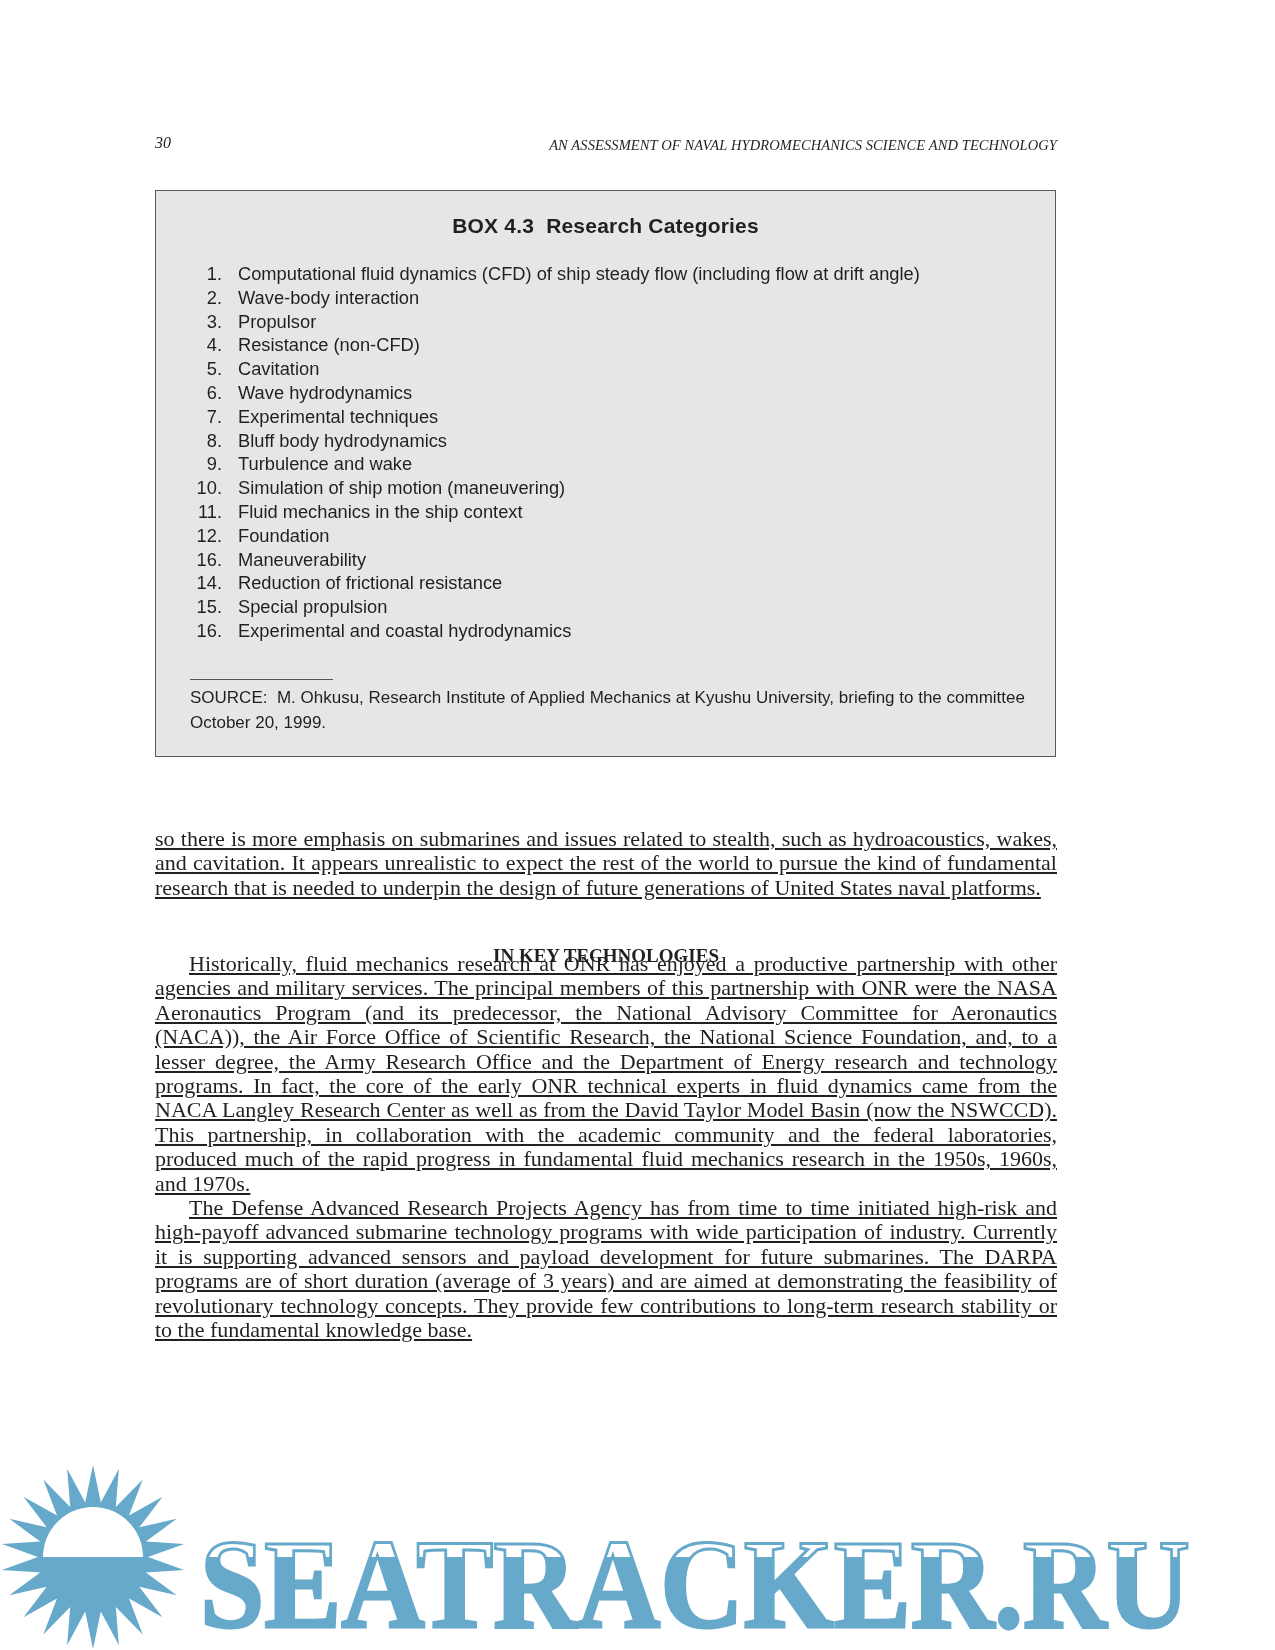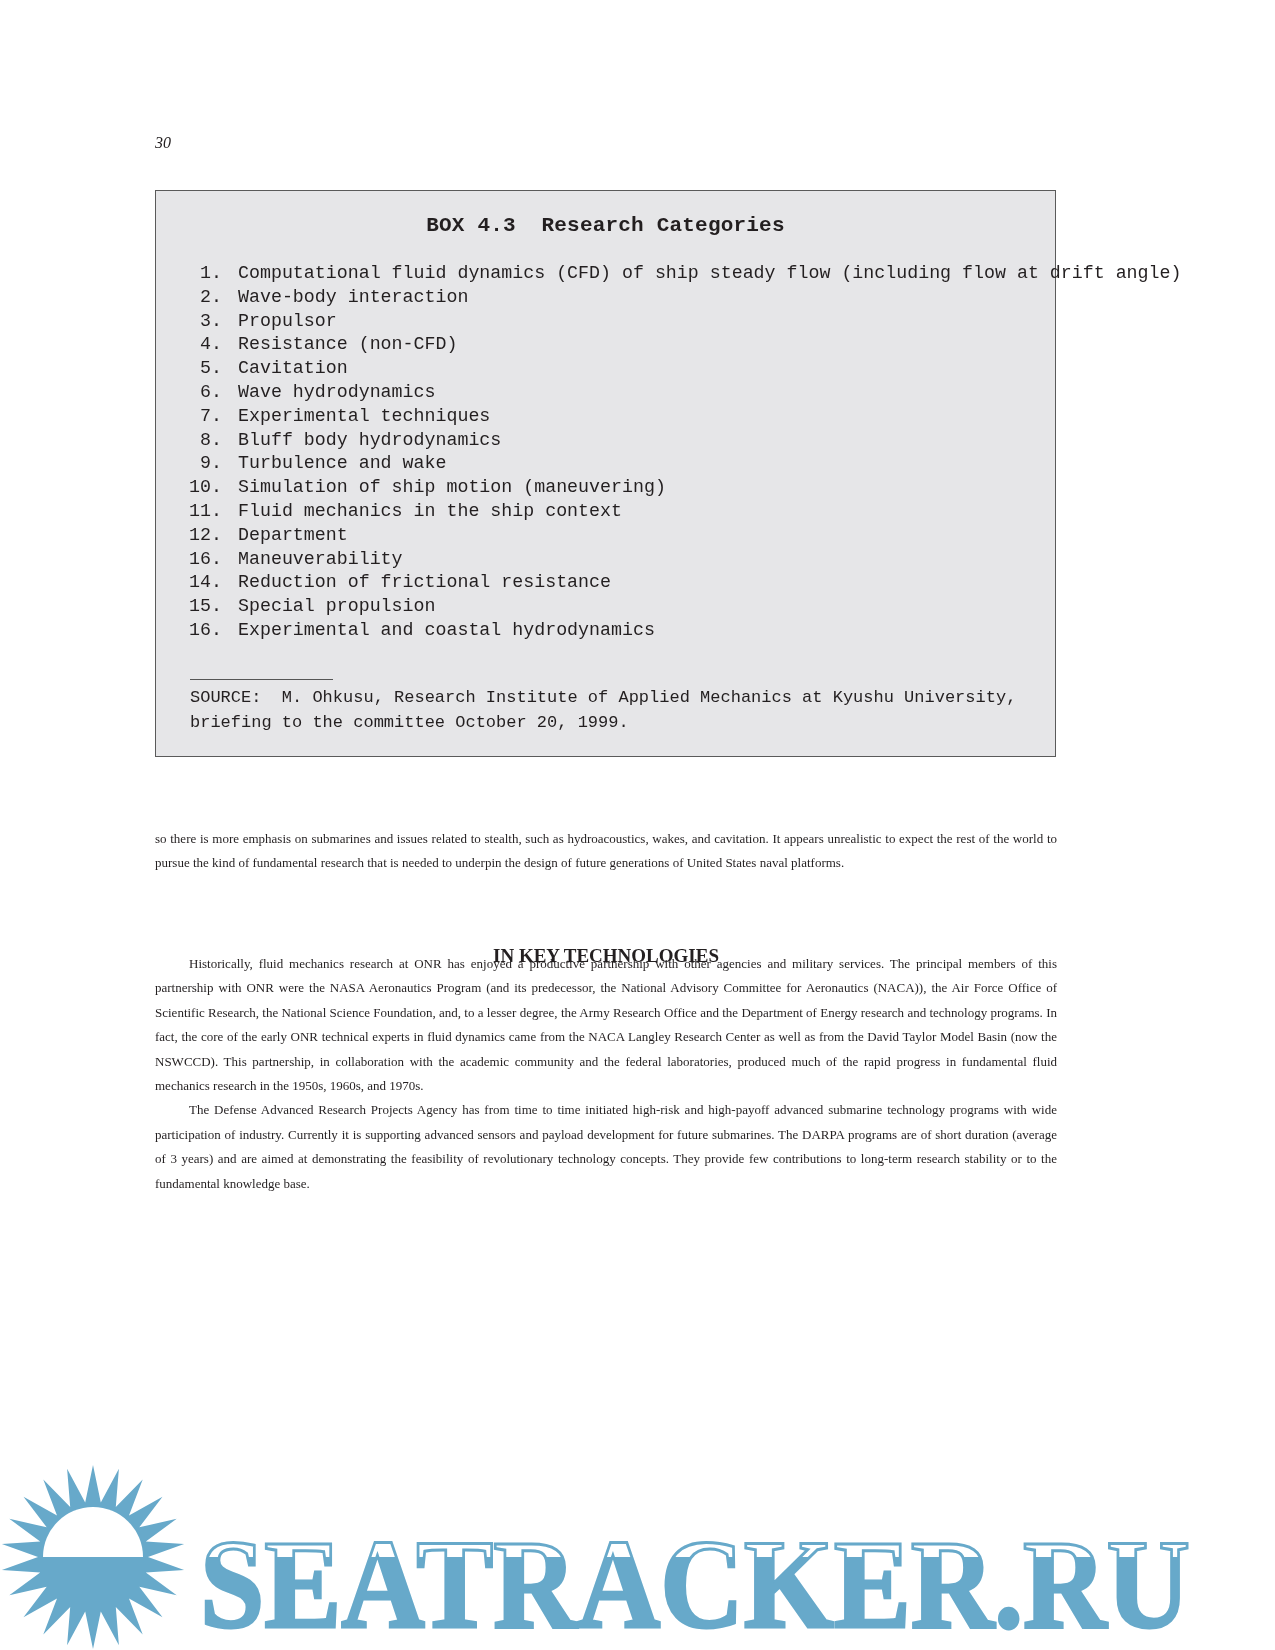--- a/index.html
+++ b/index.html
@@ -1,46 +1,47 @@
 <!DOCTYPE html>
 <html><head>
 <meta charset="utf-8">
 <style>
   html, body { margin: 0; padding: 0; background: #ffffff; }
   body { width: 1275px; height: 1650px; position: relative; overflow: hidden; color: #231f20; }
   .serif { font-family: "Liberation Serif", "DejaVu Serif", serif; }
-  .sans { font-family: Liberation Mono, monospace; }
+  .sans { font-family: Liberation Sans, sans-serif; }
 
   .running-head { position: absolute; top: 134px; left: 155px; width: 902px; height: 24px; font-style: italic; }
   .page-number { position: absolute; left: 0; top: 0; font-size: 16px; }
   .running-title { position: absolute; right: 0; top: 3px; font-size: 14.5px; letter-spacing: 0.1px; }
 
   .box { position: absolute; left: 155px; top: 190px; width: 901px; height: 567px; background: #e6e6e8; border: 1px solid #5a5a5a; box-sizing: border-box; }
   .box-title { position: absolute; top: 23px; left: 0; width: 100%; text-align: center; font-size: 21px; font-weight: bold; letter-spacing: 0.2px; }
   .box-list { position: absolute; top: 71px; left: 0; margin: 0; padding: 0; list-style: none; }
   .box-list li { height: 23.8px; line-height: 23.8px; font-size: 18.3px; position: relative; white-space: nowrap; }
   .box-list .num { position: absolute; left: 30px; width: 36px; text-align: right; }
   .box-list .txt { position: absolute; left: 82px; }
   .box-rule { position: absolute; left: 34px; top: 488px; width: 143px; height: 1px; background: #555; }
   .box-source { position: absolute; left: 34px; top: 494px; width: 850px; font-size: 17px; line-height: 25px; }
 
-  .body-text { position: absolute; left: 155px; width: 902px; font-size: 13px; line-height: 24.4px; text-align: justify; }
+  .body-text { position: absolute; left: 155px; width: 902px; font-size: 22px; line-height: 24.4px; text-align: justify; text-decoration: underline; }
   .body-text p { margin: 0; }
   .indent { text-indent: 34px; }
   .p1 { top: 827px; }
   .section-heading { position: absolute; left: 155px; top: 944px; width: 902px; text-align: center; font-weight: bold; font-size: 19px; line-height: 24px; }
   .p2 { top: 952px; }
 
   .watermark { position: absolute; left: 0; top: 1465px; width: 1275px; height: 185px; }
 </style>
 </head>
 <body>
 
 <div class="running-head serif">
   <span class="page-number">30</span>
+  <span class="running-title">AN ASSESSMENT OF NAVAL HYDROMECHANICS SCIENCE AND TECHNOLOGY</span>
 </div>
 
 <div class="box sans">
   <div class="box-title" style="white-space:pre;">BOX 4.3  Research Categories</div>
   <ol class="box-list" id="box-list">
       <li>
         <span class="num">1.</span>
         <span class="txt">Computational fluid dynamics (CFD) of ship steady flow (including flow at drift angle)</span>
       </li>
       <li>
@@ -78,21 +79,21 @@
       <li>
         <span class="num">10.</span>
         <span class="txt">Simulation of ship motion (maneuvering)</span>
       </li>
       <li>
         <span class="num">11.</span>
         <span class="txt">Fluid mechanics in the ship context</span>
       </li>
       <li>
         <span class="num">12.</span>
-        <span class="txt">Department</span>
+        <span class="txt">Foundation</span>
       </li>
       <li>
         <span class="num">16.</span>
         <span class="txt">Maneuverability</span>
       </li>
       <li>
         <span class="num">14.</span>
         <span class="txt">Reduction of frictional resistance</span>
       </li>
       <li>

